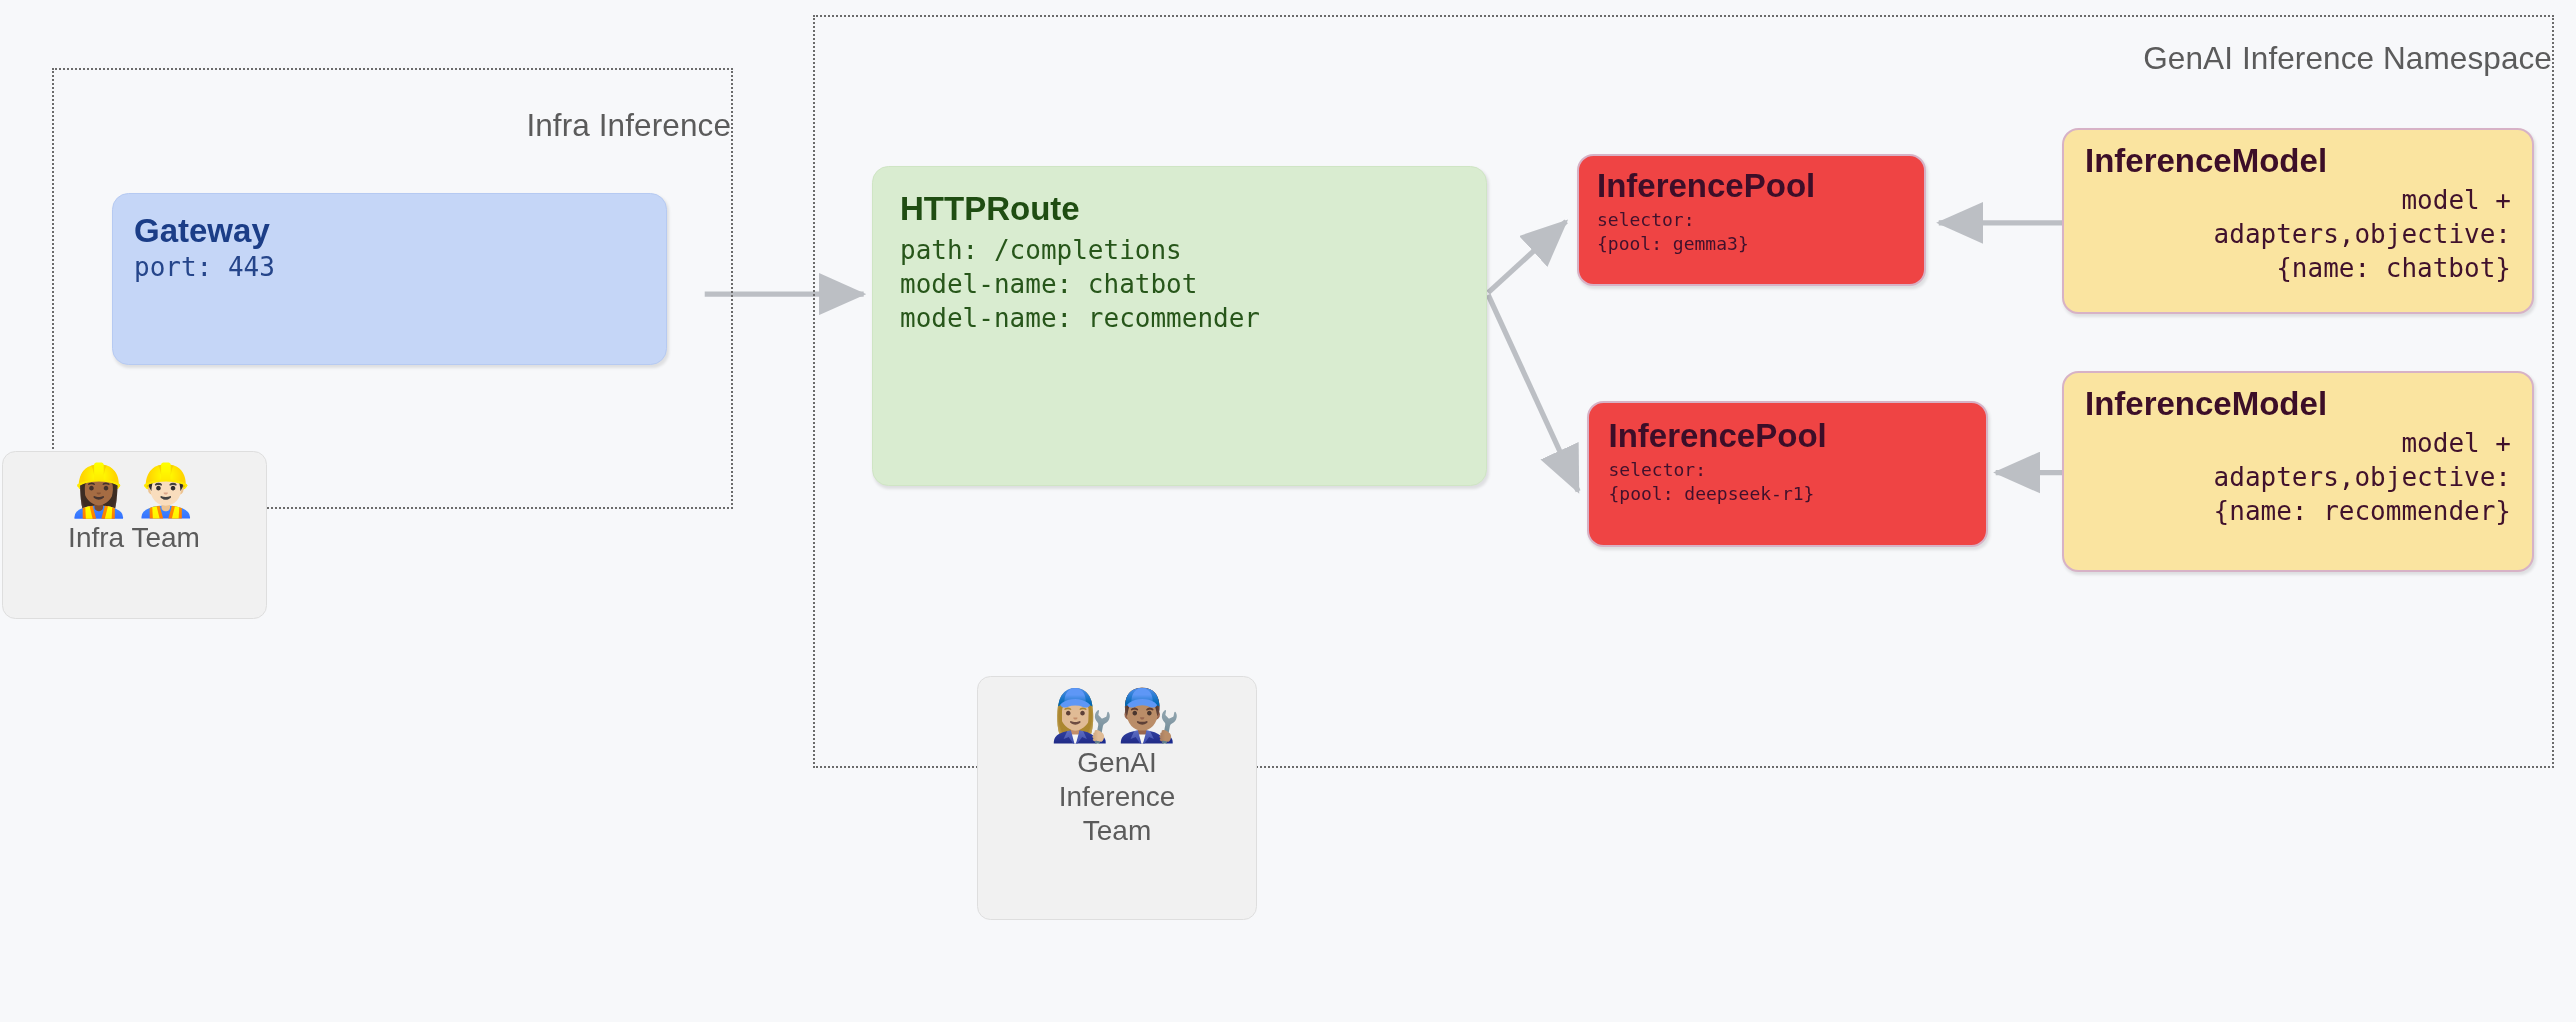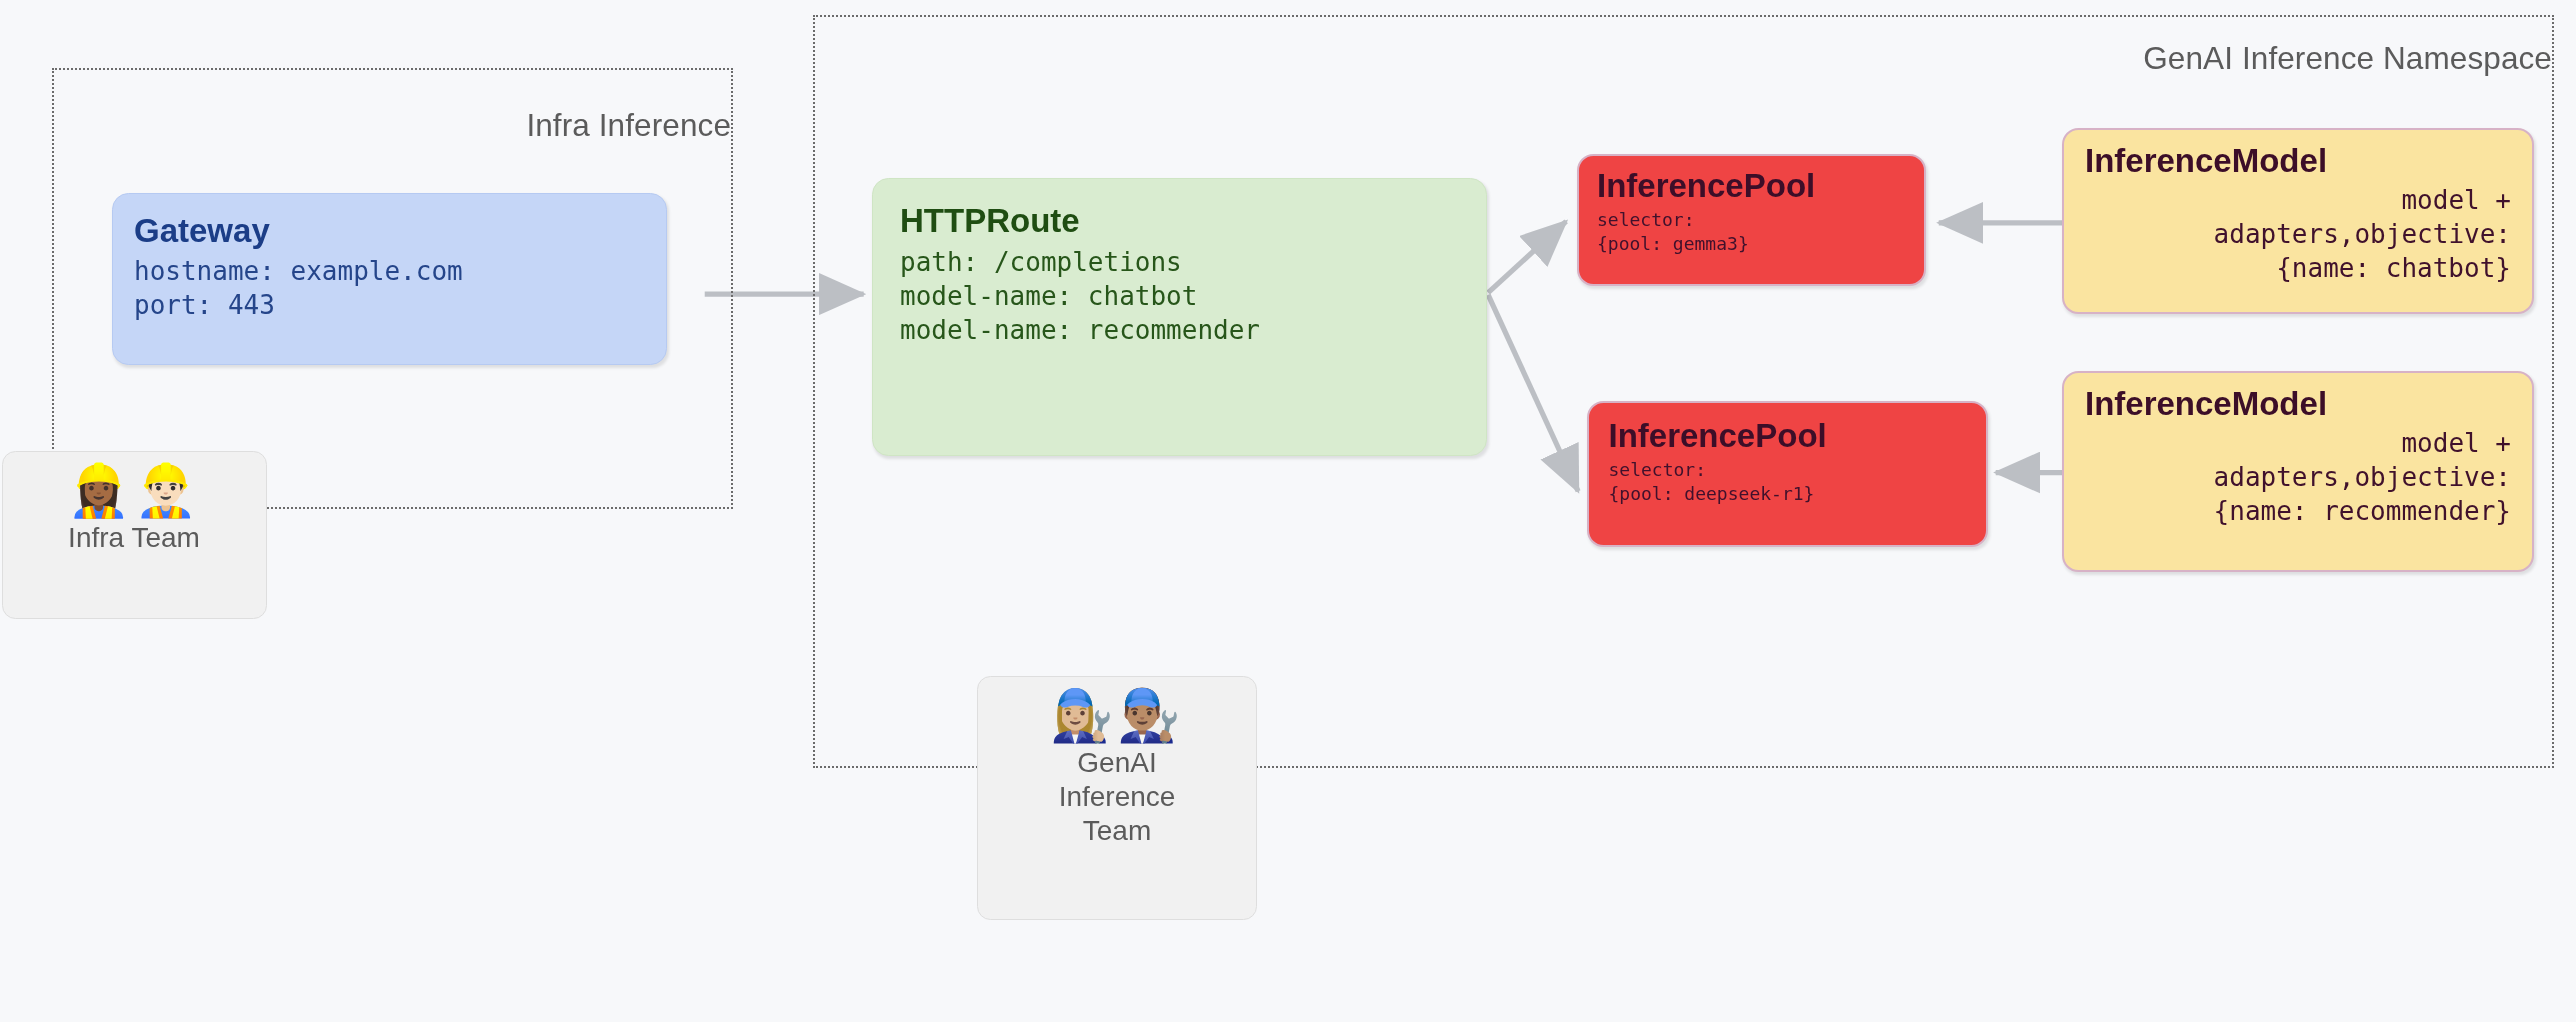--- a/index.html
+++ b/index.html
@@ -158,29 +158,28 @@
       <line x1="2752" y1="630" x2="2662" y2="630" stroke="#bcbfc4" stroke-width="7" marker-end="url(#arrowhead)"></line>
     </g>
   </svg>
 
   <div class="namespace" style="left:52px; top:68px; width:681px; height:441px;">
     <div class="namespace-title" style="top:37px;">Infra Inference</div>
   </div>
 
   <div class="node node-gateway" style="left:112px; top:193px; width:555px; height:172px;">
     <div class="node-title">Gateway</div>
-    <div class="node-body">hostname: example.com</div>
     <div class="node-body" style="margin-top:0;">port: 443</div>
   </div>
 
   <div class="namespace" style="left:813px; top:15px; width:1741px; height:753px;">
     <div class="namespace-title" style="top:22.5px;">GenAI Inference Namespace</div>
   </div>
 
-  <div class="node node-route" style="left:872px; top:166px; width:615px; height:278px; padding:22.5px 27px;margin-top:12px;">
+  <div class="node node-route" style="left:872px; top:166px; width:615px; height:320px; padding:22.5px 27px;">
     <div class="node-title">HTTPRoute</div>
     <div class="node-body">path: /completions</div>
     <div class="node-body" style="margin-top:0;">model-name: chatbot</div>
     <div class="node-body" style="margin-top:0;">model-name: recommender</div>
   </div>
 
   <div class="node node-pool" style="left:1577px; top:154px; width:349px; height:132px; padding:10.5px 18px;">
     <div class="node-title">InferencePool</div>
     <div class="node-body">selector:</div>
     <div class="node-body" style="margin-top:0;">{pool: gemma3}</div>

